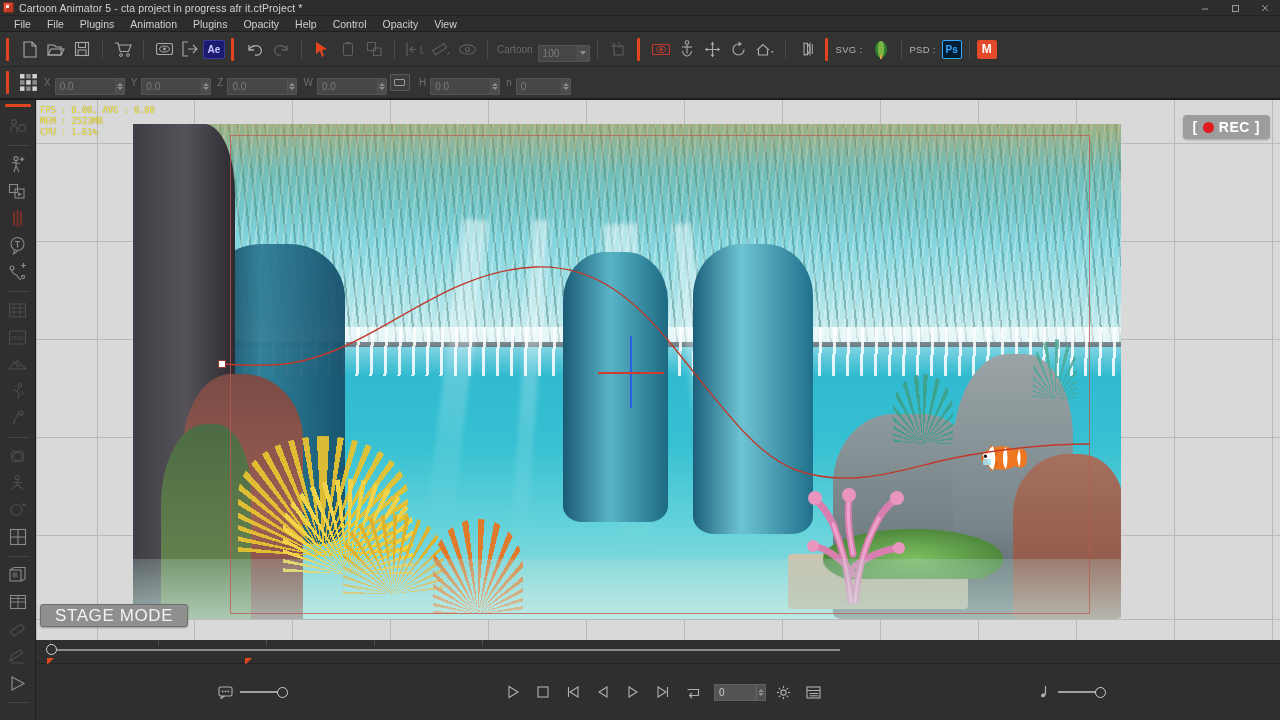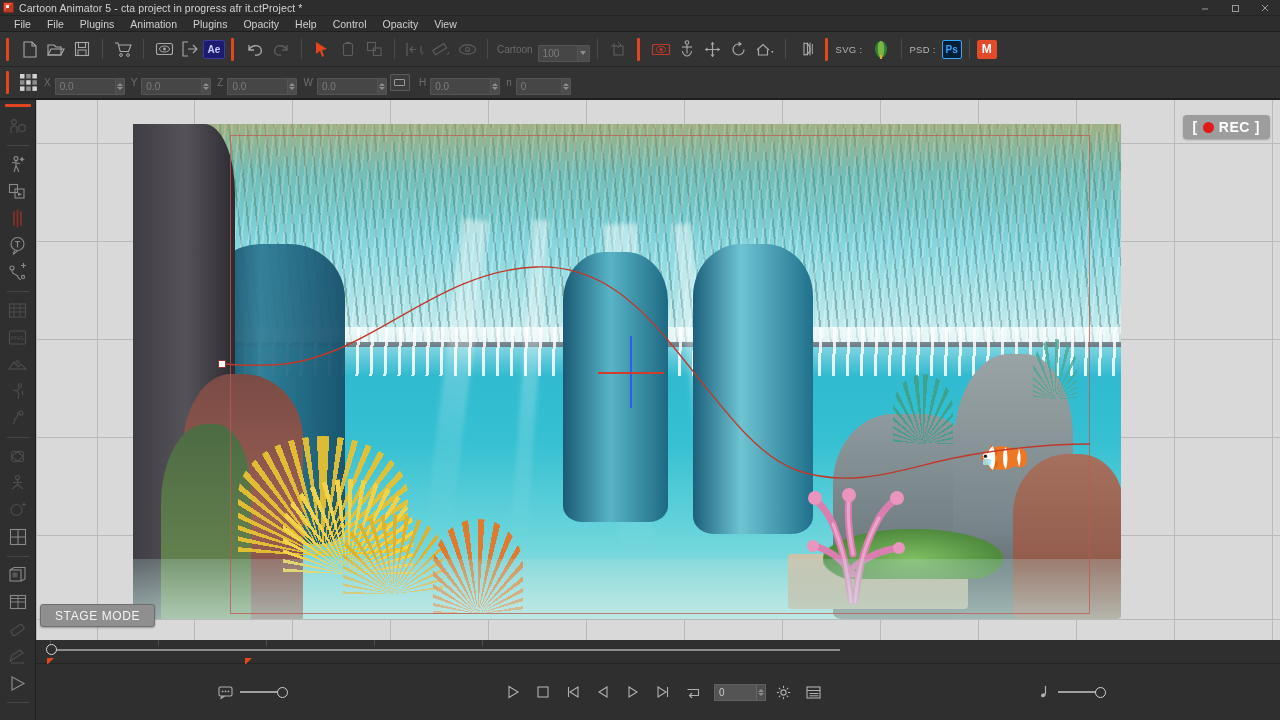--- a/index.html
+++ b/index.html
@@ -124,21 +124,21 @@
     position:absolute; right:10px; top:15px; height:24px; padding:0 10px;
     background:#9d9d9d; border-radius:4px; display:flex; align-items:center; gap:5px;
     color:#fff; font-size:14px; font-weight:bold; letter-spacing:.5px;
     box-shadow:0 1px 2px rgba(0,0,0,.25);
   }
   .rec-dot { width:11px;height:11px;border-radius:50%;background:#e01b1b;display:block;flex:none; }
 
   .stage-mode {
     position:absolute; left:4px; bottom:13px; height:23px; padding:0 14px;
     background:#8f8f8f; border:1px solid #6f6f6f; border-radius:3px;
-    display:flex; align-items:center; color:#f2f2f2; font-size:12px; letter-spacing:.6px;
+    display:flex; align-items:center; color:#f2f2f2; font-size:17px; letter-spacing:.6px;
     box-shadow:0 1px 2px rgba(0,0,0,.3);
   }
 
   
   .scene {
     position:absolute; left:97px; top:24px; width:988px; height:495px; overflow:hidden;
     background:#0d2a38;
   }
   .sc-layer{ position:absolute; }
 
@@ -784,20 +784,23 @@
     <svg class="motion-path" viewBox="0 0 1244 540">
       <path d="M186 264 C250 268 270 262 300 250 C360 226 420 170 500 167 C560 165 600 200 640 250
                C690 312 720 355 760 370 C810 388 860 372 900 362 C950 350 1010 344 1054 344" fill="none" stroke="#c0392b" stroke-width="1.4"></path>
     </svg>
 
     <div class="key-sq" style="left:182px;top:260px"></div>
 
     <div class="cross-v" style="left:594px;top:236px;height:72px"></div>
     <div class="cross-h" style="left:562px;top:272px;width:66px"></div>
 
+    <div class="perf"><span>FPS : 0.00, AVG : 0.00</span>
+<span>MEM : 2523MB</span>
+<span>CPU : 1.61%</span></div>
 
     <div class="rec-badge">
       <span>[</span>
       <span class="rec-dot"></span>
       <span>REC</span>
       <span>]</span>
     </div>
 
     <div class="stage-mode">
       <span>STAGE MODE</span>

